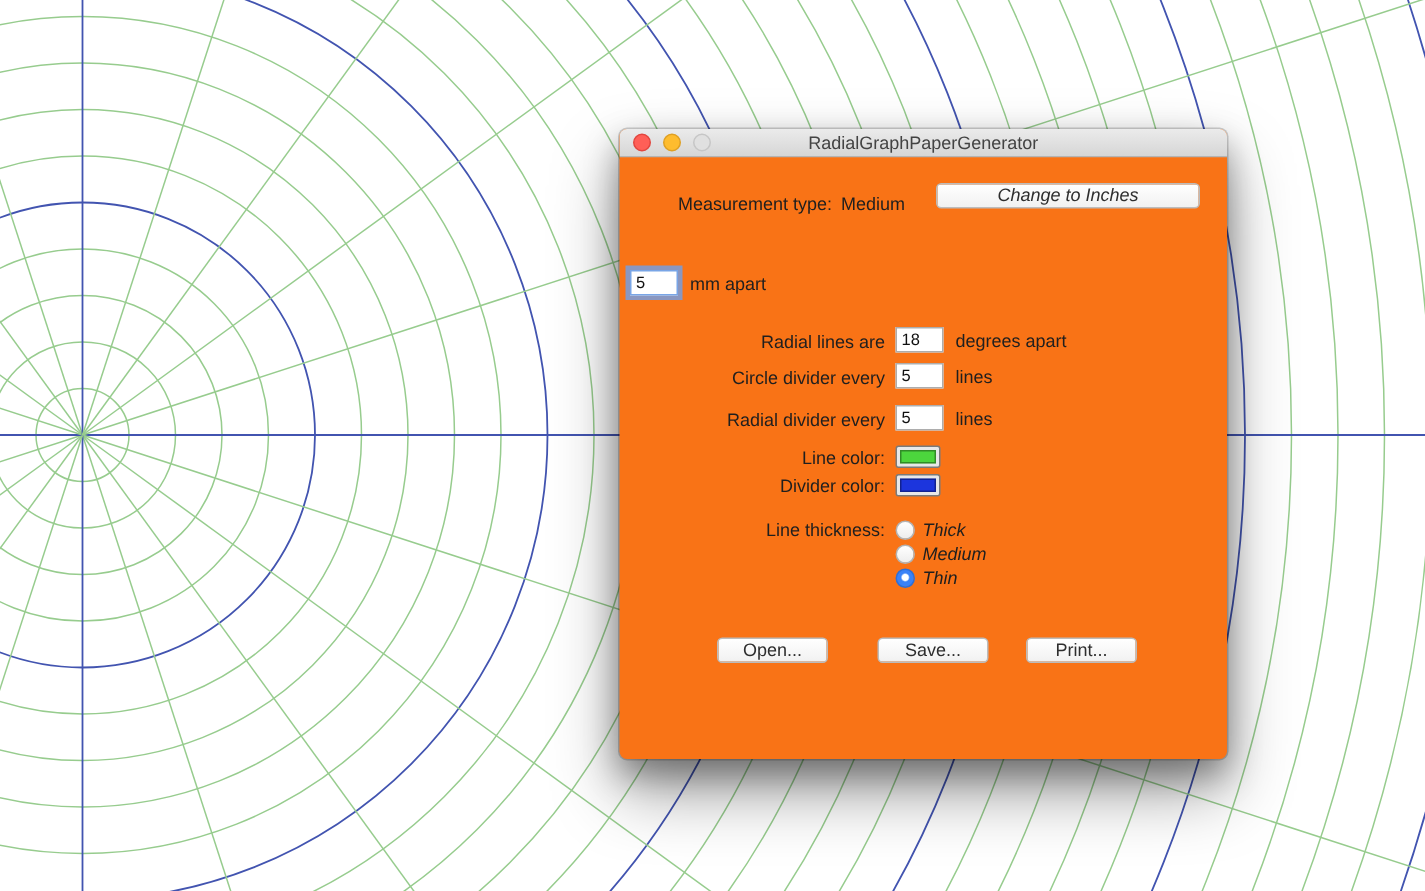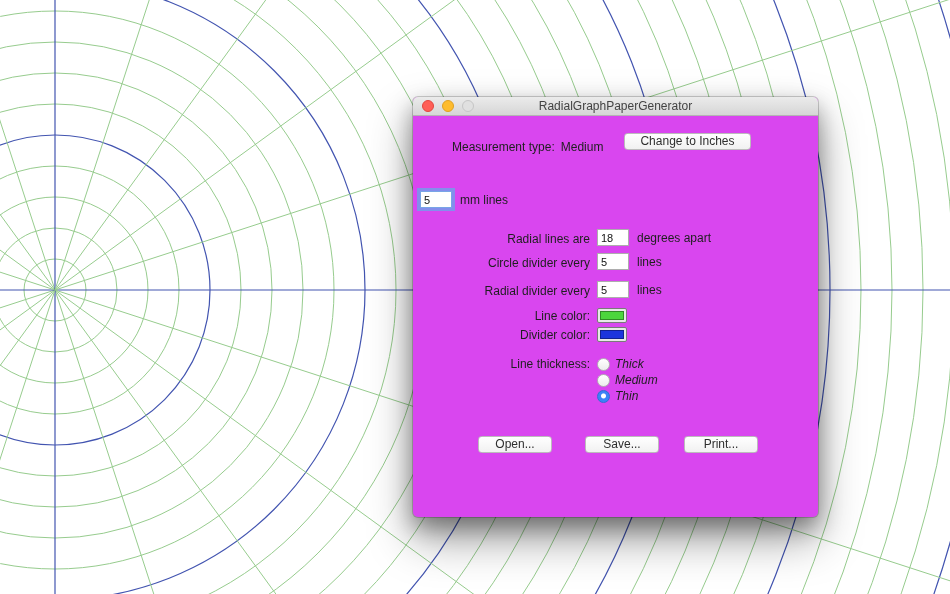--- a/index.html
+++ b/index.html
@@ -5,22 +5,22 @@
   * { margin:0; padding:0; box-sizing:border-box; }
   html,body { width:950px; height:594px; overflow:hidden; }
   body { position:relative; background:#ffffff; font-family:"Liberation Sans", sans-serif; }
 
   
   #bg { position:absolute; inset:0; }
   #bg svg { display:block; }
 
   
   .window {
-    position:absolute; left:413px; top:97px; width:405px; height:420px;
-    background:#d946ef; border-radius:5px;
+    position:absolute; left:413px; top:86px; width:405px; height:420px;
+    background:#f97316; border-radius:5px;
     box-shadow: 0 0 0 1px rgba(0,0,0,.18), 0 10px 22px rgba(0,0,0,.35), 0 22px 45px rgba(0,0,0,.38);
   }
   .titlebar {
     position:relative; height:19px; border-radius:5px 5px 0 0;
     background:linear-gradient(#ebebeb,#d6d6d6);
     border-bottom:1px solid #b4b4b4;
   }
   .title { text-align:center; font-size:12px; line-height:19px; color:#434343; }
   .traffic { position:absolute; left:9px; top:3px; display:flex; gap:8px; }
   .tl { width:12px; height:12px; border-radius:50%; display:inline-block; }
@@ -54,21 +54,21 @@
     border:1px solid #2e6fd6;
   }
   .radio-label { margin-left:5px;font-style:italic; }
 
   .btn {
     background:linear-gradient(#ffffff,#f1f1f1);
     border:1px solid #bcbcbc; border-radius:3.5px;
     font-family:inherit; font-size:12px; color:#2e2e2e;
     height:17px; line-height:15px; text-align:center; cursor:default;
   }
-  .btn.toggle { position:absolute; left:211px; top:36px; width:127px; }
+  .btn.toggle { position:absolute; left:211px; top:36px; width:176px;font-style:italic; }
   .btn.bottom { position:absolute; width:74px; top:0; }
 </style>
 </head>
 <body>
 
 <div id="bg">
   <svg id="bg-svg" width="950" height="594" viewBox="0 0 950 594">
       <circle cx="55" cy="290" r="31" fill="none" stroke="#97cc8e" stroke-width="1"></circle>
       <circle cx="55" cy="290" r="62" fill="none" stroke="#97cc8e" stroke-width="1"></circle>
       <circle cx="55" cy="290" r="93" fill="none" stroke="#97cc8e" stroke-width="1"></circle>
@@ -147,21 +147,21 @@
 
   <div class="row" style="top:37px; left:39px; right:auto;">
     <span>Measurement type:</span>
     <span style="margin-left:6px;">Medium</span>
   </div>
   <button class="btn toggle">Change to Inches</button>
 
   <div class="row" style="top:91px;">
     <span class="ctl">
       <input class="field focused" value="5" style="">
-      <span class="suffix">mm lines</span>
+      <span class="suffix">mm apart</span>
     </span>
   </div>
 
   <div class="row" style="top:129px;">
     <span class="lab">Radial lines are</span>
     <span class="ctl">
       <input class="field" value="18" style="">
       <span class="suffix">degrees apart</span>
     </span>
   </div>

